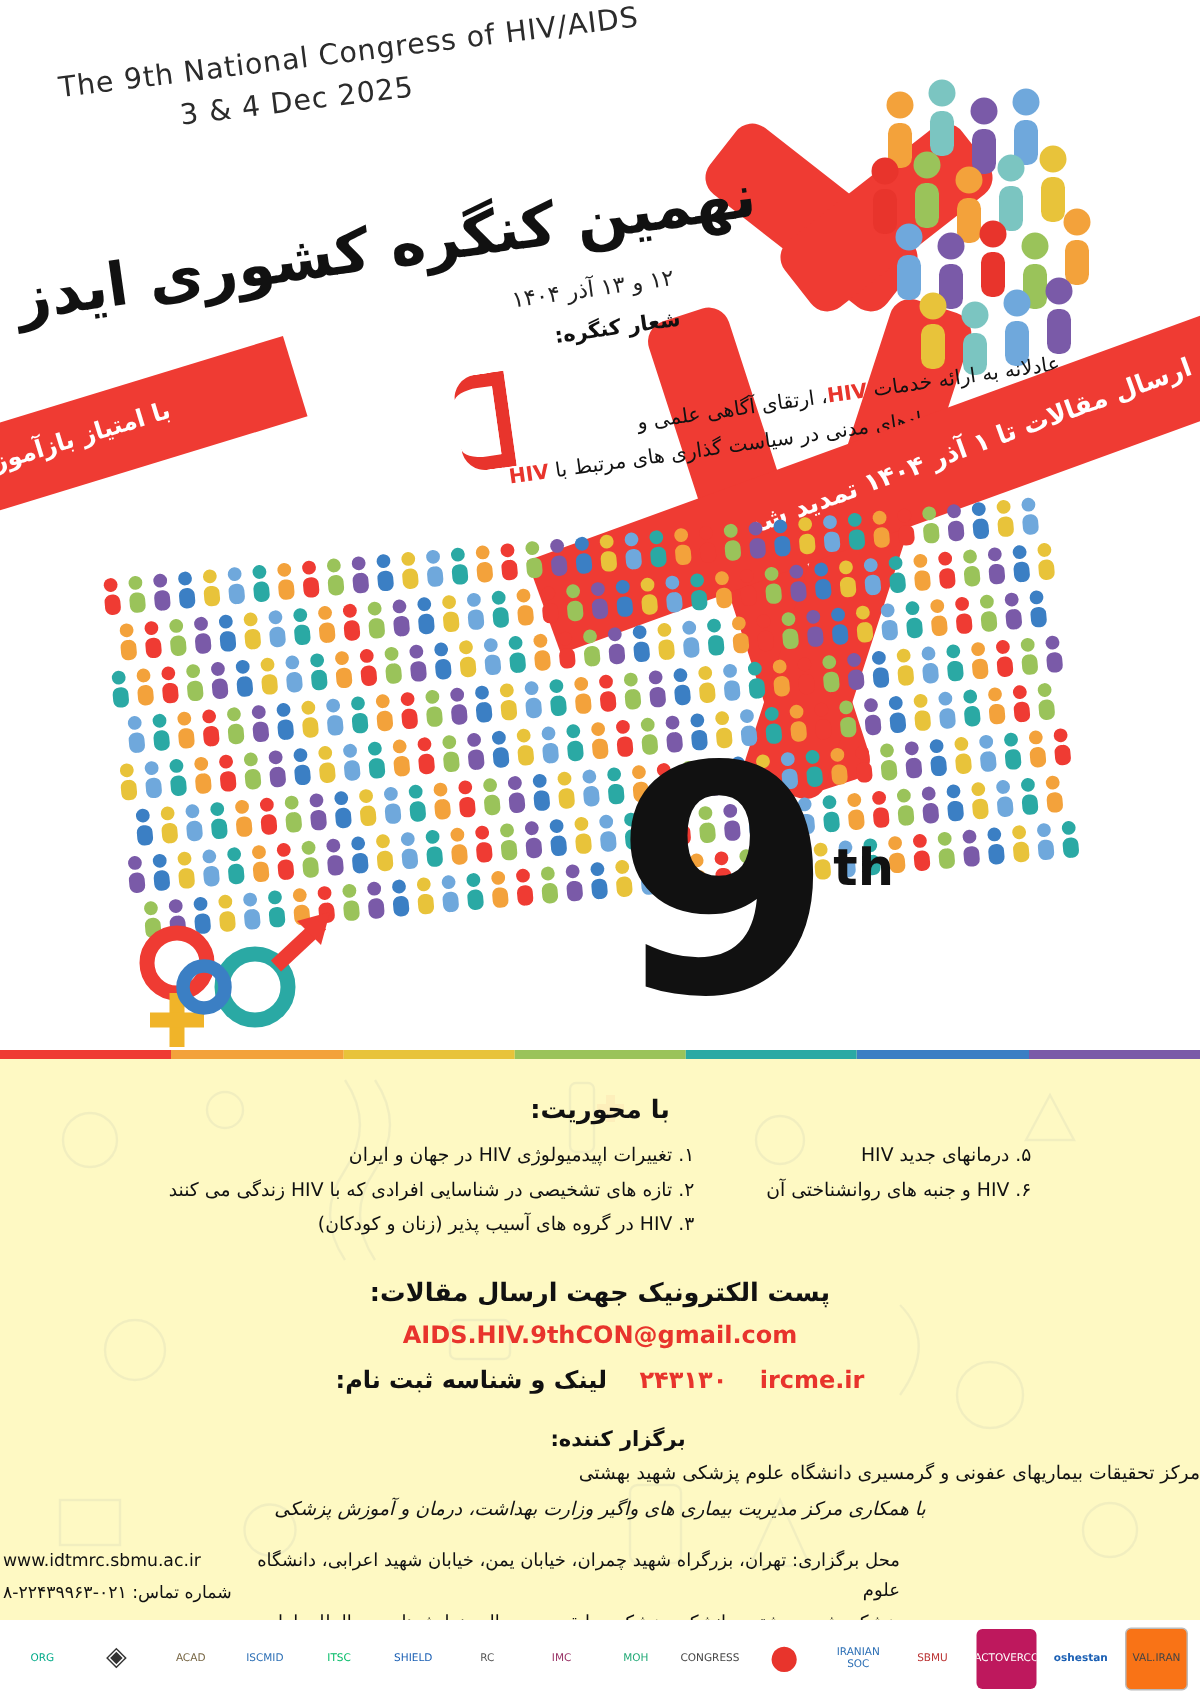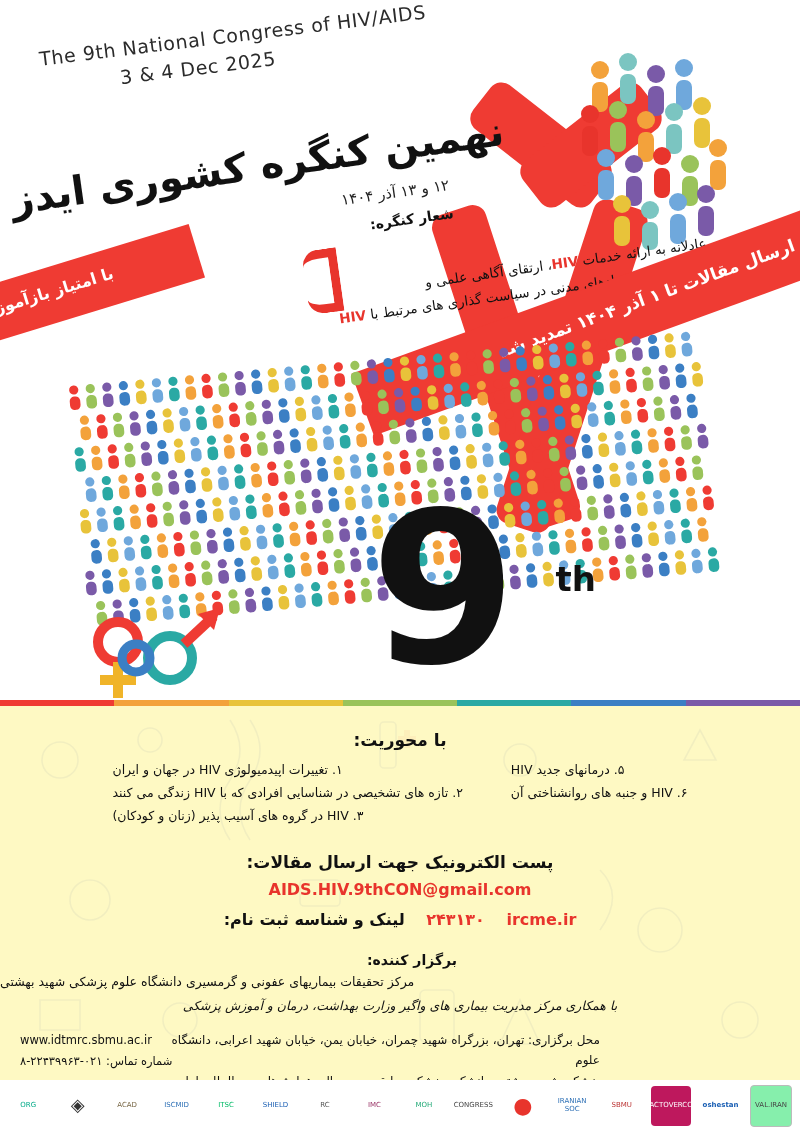--- a/index.html
+++ b/index.html
@@ -99,39 +99,39 @@
     position:absolute;left:62px;top:382px;width:640px;height:265px;
     transform:rotate(-5deg);transform-origin:left top;
   }
 
   
   .big9{
     position:absolute;right:200px;top:484px;
     font-size:210px;line-height:190px;font-weight:bold;color:#111;
     font-family:"DejaVu Sans","Liberation Sans",sans-serif;
   }
-  .big9 .th{font-size:34px;vertical-align:super;margin-right:4px;margin-left:39px;}
+  .big9 .th{font-size:34px;vertical-align:super;margin-right:4px;}
 
   
   .gender{position:absolute;left:74px;top:600px;width:160px;height:110px;}
 
   
   .bottom{
     position:absolute;left:0;top:700px;width:800px;height:380px;
     background:#fef9c3;overflow:hidden;
   }
   .rainbow{position:absolute;left:0;top:0;width:800px;height:6px;display:flex;}
   .rainbow span{flex:1 1 0;height:6px;}
 
   .axis-title{
     position:absolute;right:0;left:0;top:30px;text-align:center;
     font-size:17px;font-weight:bold;color:#111;
   }
   .topics{position:absolute;top:58px;left:0;right:0;display:flex;justify-content:center;gap:48px;}
-  .topics ul{list-style:none;margin:0;padding:0;text-align:left;}
+  .topics ul{list-style:none;margin:0;padding:0;text-align:right;}
   .topics li{font-size:12.5px;line-height:1.85;color:#111;white-space:nowrap;}
 
   .email-label{
     position:absolute;left:0;right:0;top:152px;text-align:center;
     font-size:17px;font-weight:bold;color:#111;
   }
   .email-val{
     position:absolute;left:0;right:0;top:180px;text-align:center;
     font-size:16px;font-weight:bold;color:#e8342c;direction:ltr;
   }
@@ -140,33 +140,33 @@
     font-size:16px;font-weight:bold;color:#111;
   }
   .reg-row .code{color:#e8342c;margin:0 16px;}
   .reg-row .link{color:#e8342c;direction:ltr;display:inline-block;}
 
   .organizer-label{
     position:absolute;left:0;right:0;top:252px;text-align:center;
     font-size:14px;font-weight:bold;color:#111;padding-left:24px;
   }
   .organizer-l1{
-    position:absolute;left:0;right:0;top:274px;text-align:left;
+    position:absolute;left:0;right:0;top:274px;text-align:right;
     font-size:12.5px;color:#111;
   }
   .organizer-l2{
     position:absolute;left:0;right:0;top:298px;text-align:center;
     font-size:12.5px;color:#111;font-style:italic;
   }
   .venue{
     position:absolute;right:200px;top:330px;width:430px;text-align:right;
     font-size:12px;line-height:1.7;color:#111;
   }
   .contact{
-    position:absolute;left:20px;top:330px;width:170px;text-align:left;
+    position:absolute;left:2px;top:330px;width:170px;text-align:left;
     font-size:11.5px;line-height:1.8;color:#111;direction:ltr;
   }
 
   
   .pattern{position:absolute;inset:0;opacity:.10;pointer-events:none;}
 
   
   .logos{
     position:absolute;left:0;top:1080px;width:800px;height:51px;
     background:#fff;display:flex;align-items:center;justify-content:space-between;
@@ -1575,21 +1575,21 @@
       <div>پزشکی شهید بهشتی، دانشکده پزشکی، طبقه دوم، سالن همایش‌های بین المللی امام خمینی (ره)</div>
     </div>
 
     <div class="contact">
       <div>www.idtmrc.sbmu.ac.ir</div>
       <div style="direction:rtl;text-align:left">شماره تماس: ۰۲۱-۲۲۴۳۹۹۶۳-۸</div>
     </div>
   </div>
 
   <div class="logos">
-    <div class="logo" style="background:#86efac;border:1px solid #bbb">VAL.IRAN</div>
+    <div class="logo" style="background:#f97316;border:1px solid #bbb">VAL.IRAN</div>
     <div class="logo" style="color:#1a5fb4;font-weight:bold">oshestan</div>
     <div class="logo" style="background:#be185d;color:#fff">ACTOVERCO</div>
     <div class="logo" style="color:#b33">SBMU</div>
     <div class="logo" style="color:#2c6fb5">IRANIAN SOC</div>
     <div class="logo" style="color:#e8342c;font-size:22px">●</div>
     <div class="logo" style="color:#444">CONGRESS</div>
     <div class="logo" style="color:#2a7">MOH</div>
     <div class="logo" style="color:#936">IMC</div>
     <div class="logo" style="color:#555">RC</div>
     <div class="logo" style="color:#1a5fb4">SHIELD</div>

